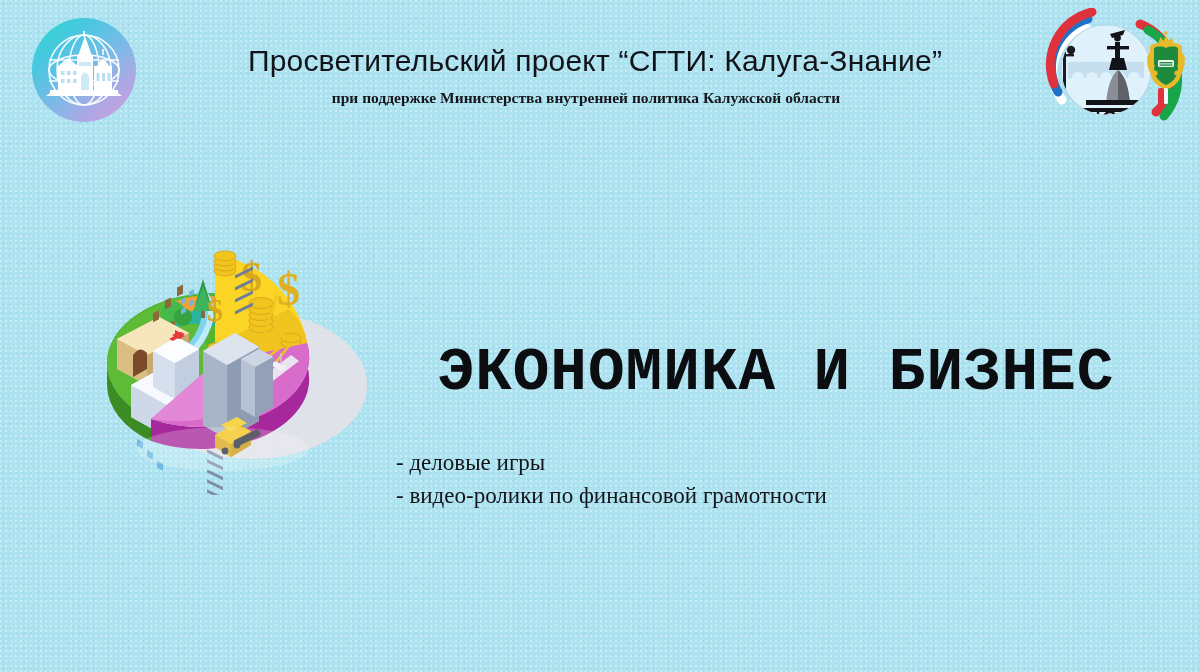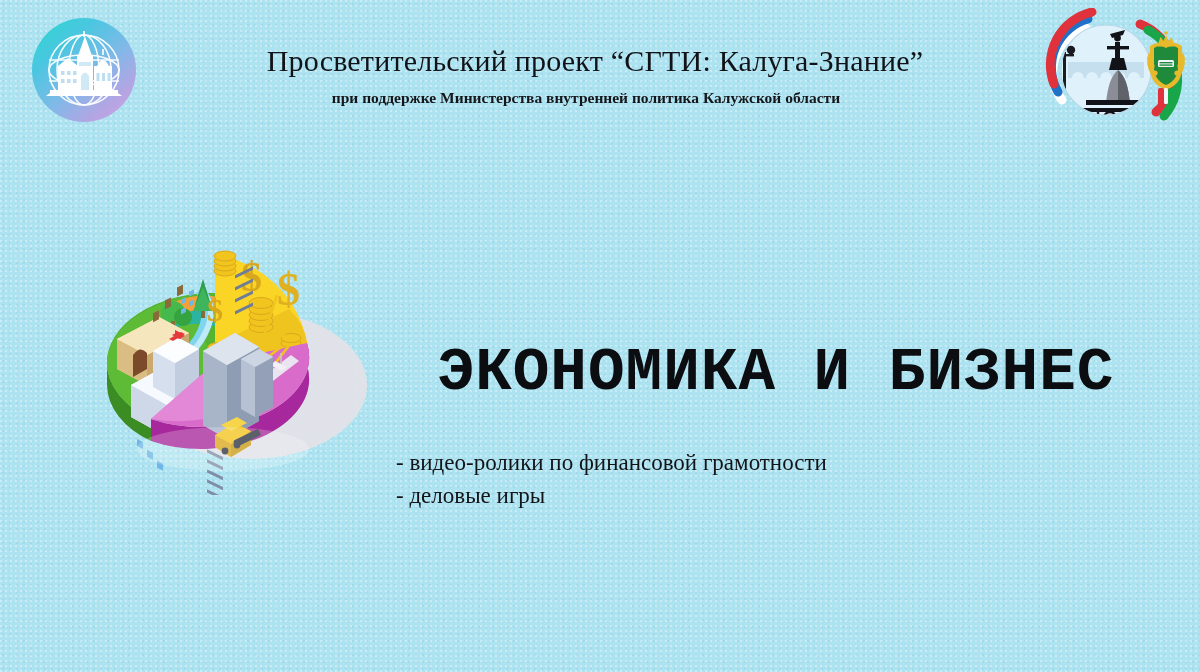--- a/index.html
+++ b/index.html
@@ -49,21 +49,21 @@
   .brand-logo svg { display:block; width:104px; height:104px; }
 
   .header-text {
     position: absolute;
     left: 150px;
     top: 44px;
     width: 890px;
     text-align: center;
   }
   .header-title {
-    font-family: Liberation Serif, serif;
+    font-family: Liberation Sans, sans-serif;
     font-size: 30px;
     font-weight: 300;
     letter-spacing: 0.2px;
     color: #111318;
     white-space: nowrap;
     line-height: 1.1;
   }
   .header-sub {
     margin-top: 12px;
     font-family: "Liberation Serif", serif;
@@ -464,18 +464,18 @@
         </g>
       </g>
 
       <ellipse cx="168" cy="214" rx="86" ry="22" fill="#ffffff" opacity="0.22"></ellipse>
     </svg>
   </div>
 
   <div class="content">
     <h1 class="main-title">ЭКОНОМИКА И БИЗНЕС</h1>
     <ul class="bullets">
+      <li class="bullet">- деловые игры</li>
       <li class="bullet">- видео-ролики по финансовой грамотности</li>
-      <li class="bullet">- деловые игры</li>
     </ul>
   </div>
 
 </div>
 
 </body></html>

